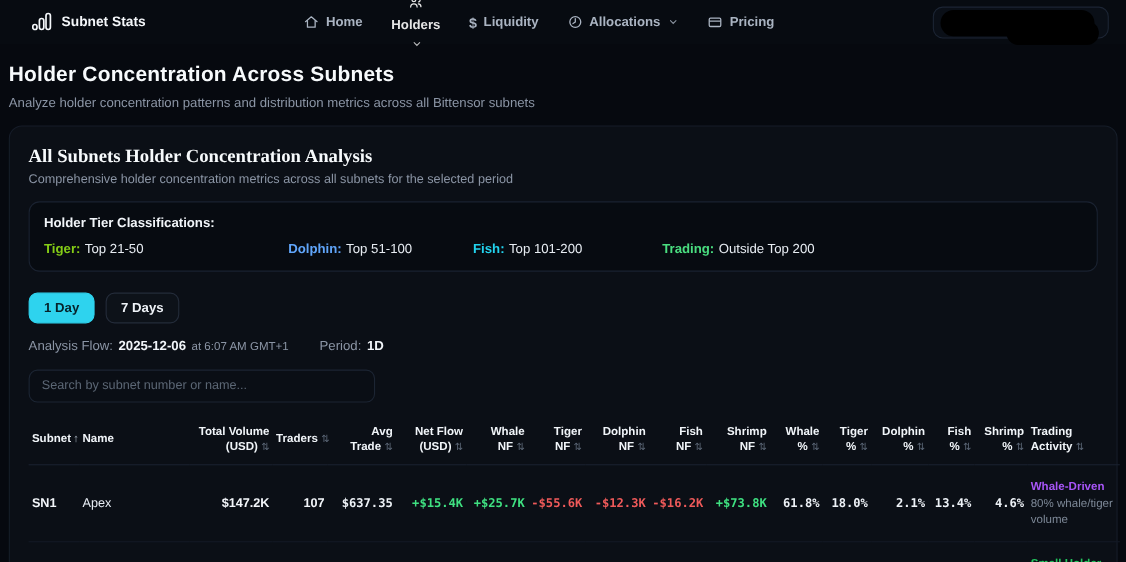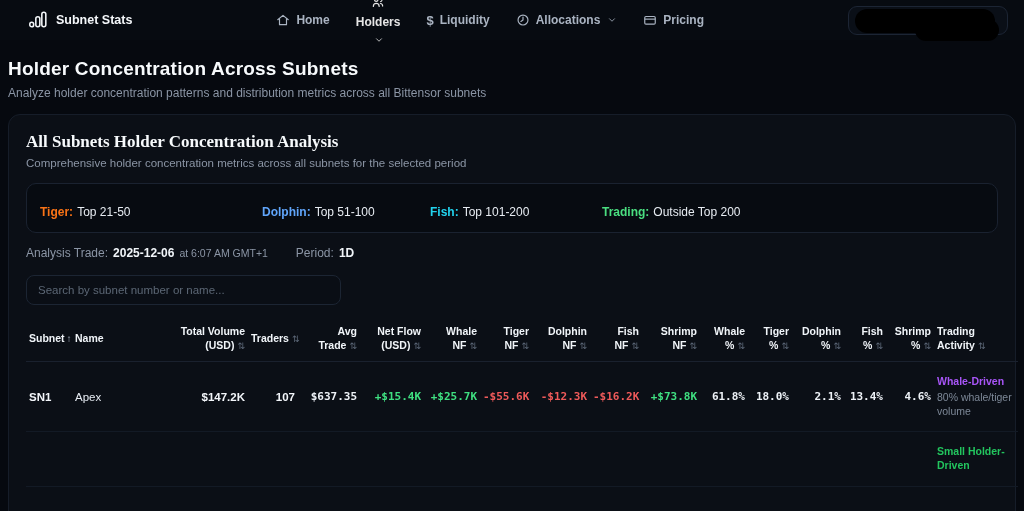--- a/index.html
+++ b/index.html
@@ -127,31 +127,36 @@
 <div class="page-head">
   <div class="page-title">Holder Concentration Across Subnets</div>
   <div class="page-sub">Analyze holder concentration patterns and distribution metrics across all Bittensor subnets</div>
 </div>
 
 <div class="card">
   <div class="card-title">All Subnets Holder Concentration Analysis</div>
   <div class="card-sub">Comprehensive holder concentration metrics across all subnets for the selected period</div>
 
   <div class="tier-box">
+    <div class="tier-heading">Holder Tier Classifications:</div>
     <div class="tier-row" id="tier-row">
-        <div class="tier-item"><span class="tier-name" style="color: #f97316;">Tiger:</span><span>Top 21-50</span></div>
+        <div class="tier-item"><span class="tier-name" style="color: #84cc16;">Tiger:</span><span>Top 21-50</span></div>
         <div class="tier-item"><span class="tier-name" style="color: rgb(96, 165, 250); padding-left: 24px;">Dolphin:</span><span>Top 51-100</span></div>
         <div class="tier-item"><span class="tier-name" style="color: rgb(34, 211, 238);">Fish:</span><span>Top 101-200</span></div>
         <div class="tier-item"><span class="tier-name" style="color: rgb(74, 222, 128);">Trading:</span><span>Outside Top 200</span></div>
       </div>
   </div>
 
+  <div class="period-row">
+    <button class="pbtn active">1 Day</button>
+    <button class="pbtn">7 Days</button>
+  </div>
 
   <div class="analysis-line">
-    <span>Analysis Trade:</span>
+    <span>Analysis Flow:</span>
     <span class="strong-val">2025-12-06</span>
     <span class="small-note">at 6:07 AM GMT+1</span>
     <span class="gap"></span>
     <span>Period:</span>
     <span class="strong-val">1D</span>
   </div>
 
   <input class="search-input" type="text" placeholder="Search by subnet number or name..." style="">
 
   <table>

